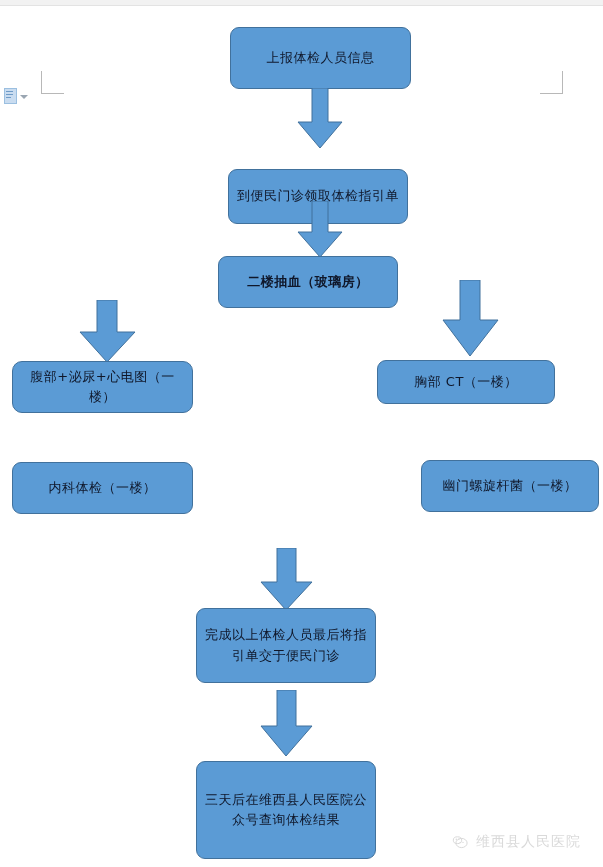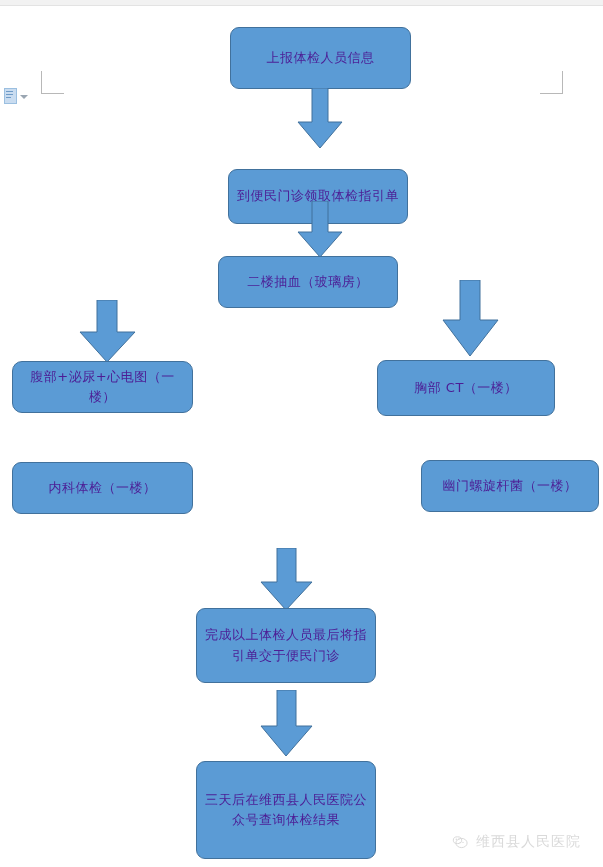--- a/index.html
+++ b/index.html
@@ -88,21 +88,21 @@
     margin-top: 3px;
   }
 
   
   .node {
     position: absolute;
     box-sizing: border-box;
     background: #5b9bd5;
     border: 1px solid #41719c;
     border-radius: 9px;
-    color: #4c1d95;
+    color: #0f172a;
     display: flex;
     align-items: center;
     justify-content: center;
     text-align: center;
     font-size: 13px;
     line-height: 1.55;
     letter-spacing: 0.5px;
     padding: 0 8px;
   }
   .node .txt { display: block; }
@@ -146,41 +146,41 @@
   <div class="node" style="left:228px; top:146px; width:180px; height:55px;margin-top:23px;">
     <span class="txt">到便民门诊领取体检指引单</span>
   </div>
 
   <div class="arrow" style="left:296px; top:201px; width:48px; height:58px;">
     <svg width="48" height="58" viewBox="0 0 48 58">
       <polygon points="16,0 32,0 32,31 46,31 24,56 2,31 16,31" fill="#5b9bd5" stroke="#41719c" stroke-width="1"></polygon>
     </svg>
   </div>
 
-  <div class="node" style="left:218px; top:256px; width:180px; height:52px;">
+  <div class="node" style="left:218px; top:256px; width:180px; height:52px;font-weight:bold;">
     <span class="txt">二楼抽血（玻璃房）</span>
   </div>
 
   <div class="arrow" style="left:75px; top:300px; width:68px; height:64px;">
     <svg width="68" height="64" viewBox="0 0 68 64">
       <polygon points="22,0 42,0 42,32 60,32 32,62 5,32 22,32" fill="#5b9bd5" stroke="#41719c" stroke-width="1"></polygon>
     </svg>
   </div>
 
   <div class="arrow" style="left:438px; top:280px; width:68px; height:78px;">
     <svg width="68" height="78" viewBox="0 0 68 78">
       <polygon points="22,0 42,0 42,40 60,40 32,76 5,40 22,40" fill="#5b9bd5" stroke="#41719c" stroke-width="1"></polygon>
     </svg>
   </div>
 
   <div class="node" style="left:12px; top:361px; width:181px; height:52px;border-radius:10px;">
     <span class="txt">腹部+泌尿+心电图（一楼）</span>
   </div>
 
-  <div class="node" style="left:377px; top:360px; width:178px; height:56px;">
+  <div class="node" style="left:377px; top:360px; width:178px; height:44px;">
     <span class="txt">胸部 CT（一楼）</span>
   </div>
 
   <div class="node" style="left:12px; top:462px; width:181px; height:52px;">
     <span class="txt">内科体检（一楼）</span>
   </div>
 
   <div class="node" style="left:377px; top:460px; width:178px; height:52px;margin-left:44px;">
     <span class="txt">幽门螺旋杆菌（一楼）</span>
   </div>

